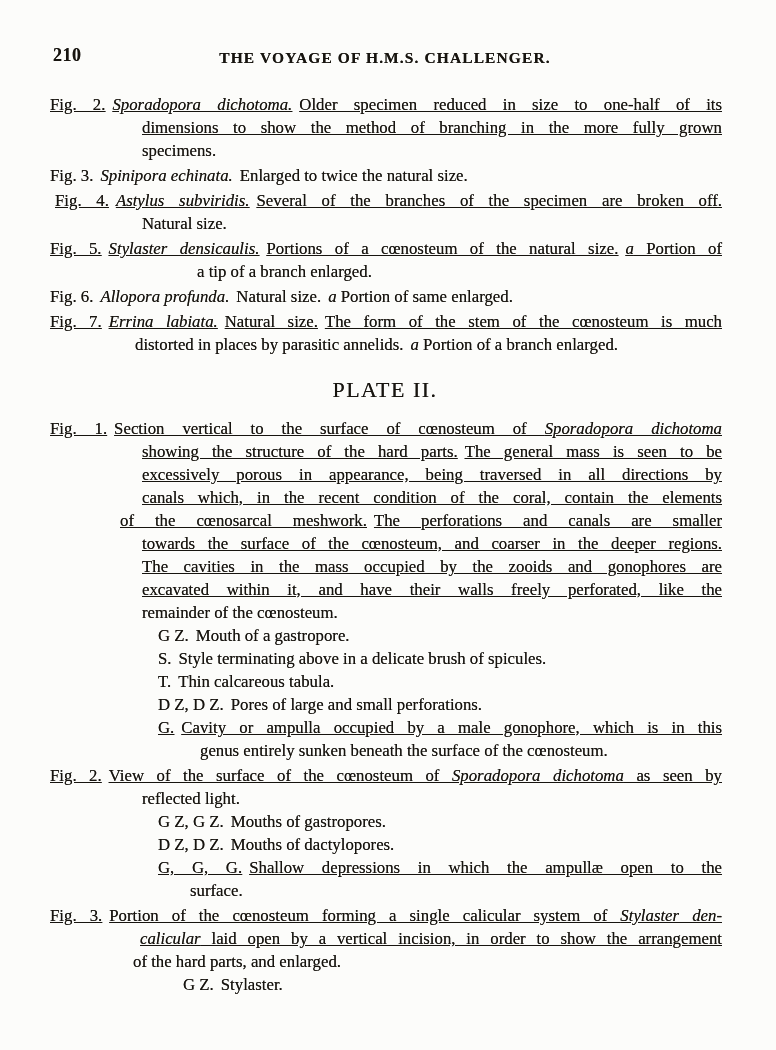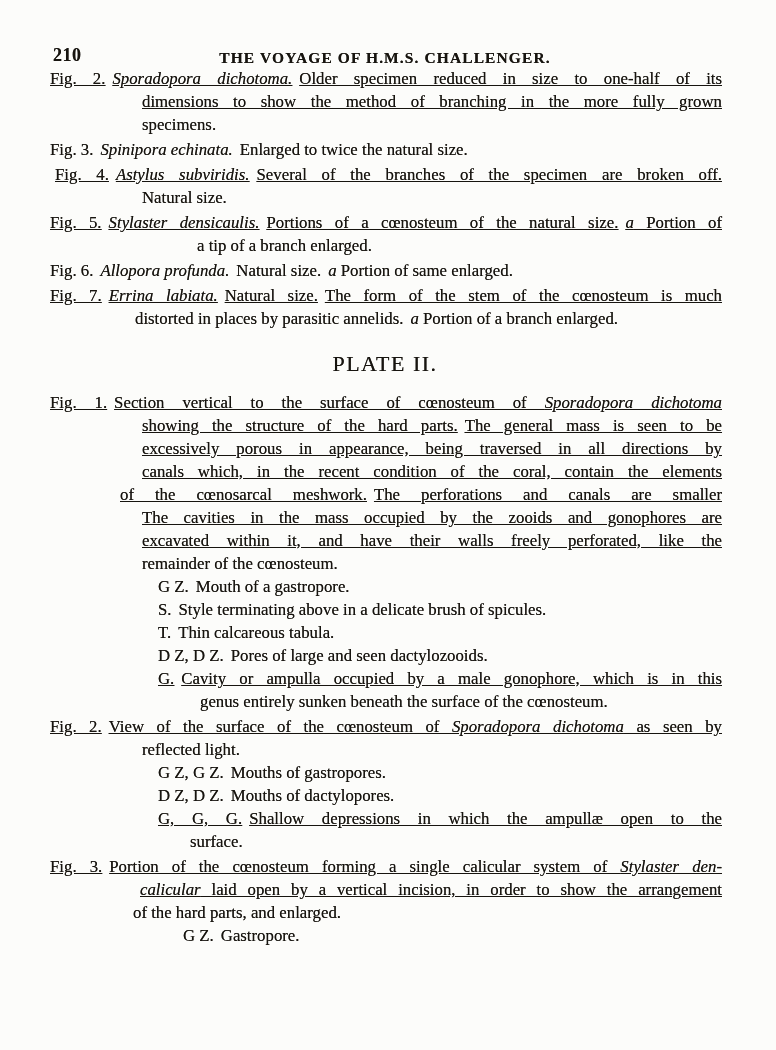--- a/index.html
+++ b/index.html
@@ -14,20 +14,21 @@
     font-family: "Liberation Serif", "DejaVu Serif", serif;
     font-size: 16.8px;
     line-height: 23px;
     color: #17140f;
     text-shadow: 0 0 0.35px rgba(23,20,15,0.75);
     overflow: hidden;
   }
   .hdr {
     position: relative;
     height: 23px;
+    margin-bottom: 26px;
   }
   .hdr .pgnum {
     position: absolute;
     left: 5px; top: 0;
     font-size: 18px;
     font-weight: bold;
     letter-spacing: 0.5px;
   }
   .hdr .rtitle {
     display: block;
@@ -86,39 +87,40 @@
         </div>
       </div>
       <div class="plate-heading">PLATE II.</div>
       <div>
         <div class="entry">
           <div class="line j" style="margin-left: 2px;"><span class="gap">Fig. 1.</span><span>Section vertical to the surface of cœnosteum of </span><span class="it">Sporadopora dichotoma</span></div>
           <div class="line j" style="margin-left: 94px;"><span class="gap">showing the structure of the hard parts.</span><span>The general mass is seen to be</span></div>
           <div class="line j" style="margin-left: 94px;"><span>excessively porous in appearance, being traversed in all directions by</span></div>
           <div class="line j" style="margin-left: 94px;"><span>canals which, in the recent condition of the coral, contain the elements</span></div>
           <div class="line j" style="margin-left: 72px;"><span class="gap">of the cœnosarcal meshwork.</span><span>The perforations and canals are smaller</span></div>
+          <div class="line j" style="margin-left: 94px;"><span>towards the surface of the cœnosteum, and coarser in the deeper regions.</span></div>
           <div class="line j" style="margin-left: 94px;"><span>The cavities in the mass occupied by the zooids and gonophores are</span></div>
           <div class="line j" style="margin-left: 94px;"><span>excavated within it, and have their walls freely perforated, like the</span></div>
           <div class="line l" style="margin-left: 94px;"><span>remainder of the cœnosteum.</span></div>
           <div class="line l" style="margin-left: 110px;"><span class="gap">G Z.</span><span>Mouth of a gastropore.</span></div>
           <div class="line l" style="margin-left: 110px;"><span class="gap">S.</span><span>Style terminating above in a delicate brush of spicules.</span></div>
           <div class="line l" style="margin-left: 110px;"><span class="gap">T.</span><span>Thin calcareous tabula.</span></div>
-          <div class="line l" style="margin-left: 110px;"><span class="gap">D Z, D Z.</span><span>Pores of large and seen dactylozooids.</span></div>
+          <div class="line l" style="margin-left: 110px;"><span class="gap">D Z, D Z.</span><span>Pores of large and small perforations.</span></div>
           <div class="line j" style="margin-left: 110px;"><span class="gap">G.</span><span>Cavity or ampulla occupied by a male gonophore, which is in this</span></div>
           <div class="line l" style="margin-left: 152px;"><span>genus entirely sunken beneath the surface of the cœnosteum.</span></div>
         </div>
         <div class="entry">
           <div class="line j" style="margin-left: 2px;"><span class="gap">Fig. 2.</span><span>View of the surface of the cœnosteum of </span><span class="it">Sporadopora dichotoma</span><span> as seen by</span></div>
           <div class="line l" style="margin-left: 94px;"><span>reflected light.</span></div>
           <div class="line l" style="margin-left: 110px;"><span class="gap">G Z, G Z.</span><span>Mouths of gastropores.</span></div>
           <div class="line l" style="margin-left: 110px;"><span class="gap">D Z, D Z.</span><span>Mouths of dactylopores.</span></div>
           <div class="line j" style="margin-left: 110px;"><span class="gap">G, G, G.</span><span>Shallow depressions in which the ampullæ open to the</span></div>
           <div class="line l" style="margin-left: 142px;"><span>surface.</span></div>
         </div>
         <div class="entry">
           <div class="line j" style="margin-left: 2px;"><span class="gap">Fig. 3.</span><span>Portion of the cœnosteum forming a single calicular system of </span><span class="it">Stylaster den-</span></div>
           <div class="line j" style="margin-left: 92px;"><span class="it">calicular</span><span> laid open by a vertical incision, in order to show the arrangement</span></div>
           <div class="line l" style="margin-left: 85px;"><span>of the hard parts, and enlarged.</span></div>
-          <div class="line l" style="margin-left: 135px;"><span class="gap">G Z.</span><span>Gastropore.</span></div>
+          <div class="line l" style="margin-left: 135px;"><span class="gap">G Z.</span><span>Stylaster.</span></div>
         </div>
       </div>
     </div>
 </div>
 
 </body></html>

